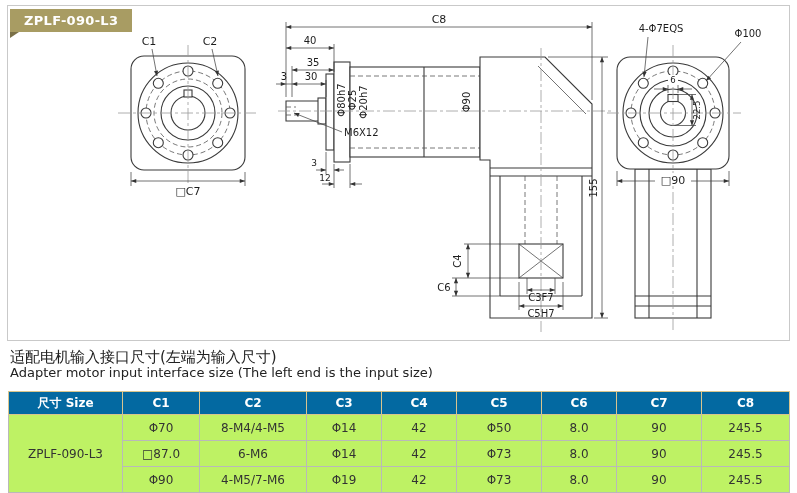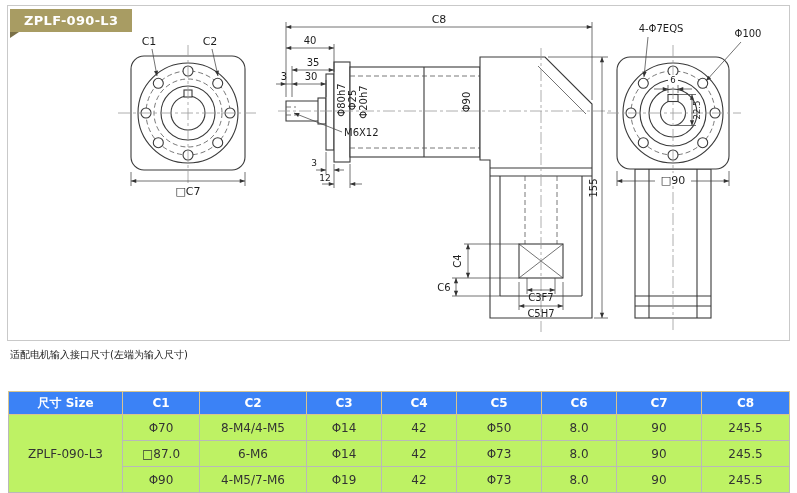--- a/index.html
+++ b/index.html
@@ -4,24 +4,24 @@
 <style>
   html,body{margin:0;padding:0;background:#fff;}
   .page{position:relative;width:797px;height:493px;background:#fff;overflow:hidden;
         font-family:"DejaVu Sans","Liberation Sans",sans-serif;}
   .panel{position:absolute;left:7px;top:5px;width:781px;height:334px;border:1px solid #c9c9c9;background:#fff;}
   svg.drawing{position:absolute;left:0;top:0;}
   .badge{position:absolute;left:10px;top:9px;background:#a89c63;color:#fff;font-size:13px;
          font-weight:bold;padding:4px 14px;letter-spacing:.3px;z-index:3;}
   .badge::after{content:"";position:absolute;left:0;top:100%;width:0;height:0;border-style:solid;
          border-width:6px 9px 0 0;border-color:#7a7047 transparent transparent transparent;}
-  .caption-zh{position:absolute;left:10px;top:348px;font-size:10px;color:#222;}
+  .caption-zh{position:absolute;left:10px;top:348px;font-size:15px;color:#222;}
   .caption-en{position:absolute;left:10px;top:365px;font-size:13px;color:#222;}
   table.size{position:absolute;left:8px;top:391px;border-collapse:collapse;table-layout:fixed;}
-  table.size th{background:#3b82f6;color:#fff;font-size:12px;font-weight:bold;height:22px;
+  table.size th{background:#0369a1;color:#fff;font-size:12px;font-weight:bold;height:22px;
          border:1px solid #d8c58d;padding:0;text-align:center;}
   table.size td{font-size:12px;color:#333;text-align:center;height:25px;border:1px solid #b9b9b9;
          padding:0;background:#bef264;}
   
   .ol{fill:none;stroke:#3a3a3a;stroke-width:1.1;}
   .olw{fill:#fff;stroke:#3a3a3a;stroke-width:1.1;}
   .thin{fill:none;stroke:#444;stroke-width:.75;}
   .cl{fill:none;stroke:#999;stroke-width:.8;stroke-dasharray:12 3 3 3;}
   .hid{fill:none;stroke:#555;stroke-width:.8;stroke-dasharray:5 3;}
   .t{fill:#1d1d1d;font-size:10px;}
@@ -208,20 +208,21 @@
       <rect x="655" y="173" width="36" height="13" fill="#fff"></rect>
       <text class="t11" x="673" y="184" text-anchor="middle">□90</text>
     </g>
   </svg>
 
   <div class="badge">
     <span>ZPLF-090-L3</span>
   </div>
 
   <div class="caption-zh">适配电机输入接口尺寸(左端为输入尺寸)</div>
+  <div class="caption-en">Adapter motor input interface size (The left end is the input size)</div>
 
   <table class="size">
     <colgroup>
       <col style="width:114px">
         <col style="width:77px">
         <col style="width:107px">
       <col style="width:75px">
         <col style="width:75px">
         <col style="width:85px">
       <col style="width:75px">

